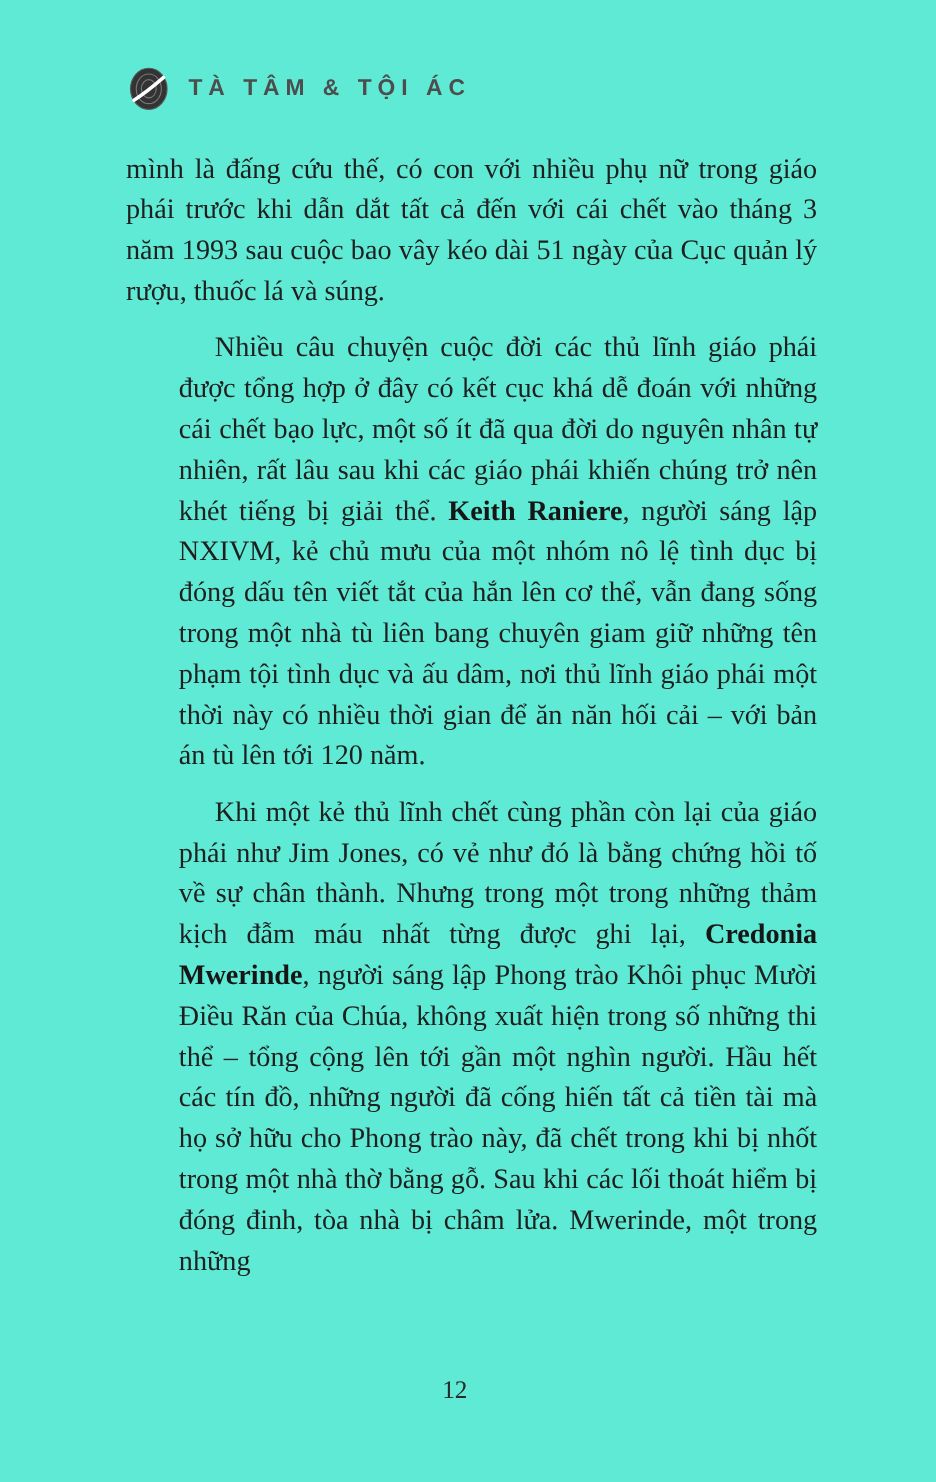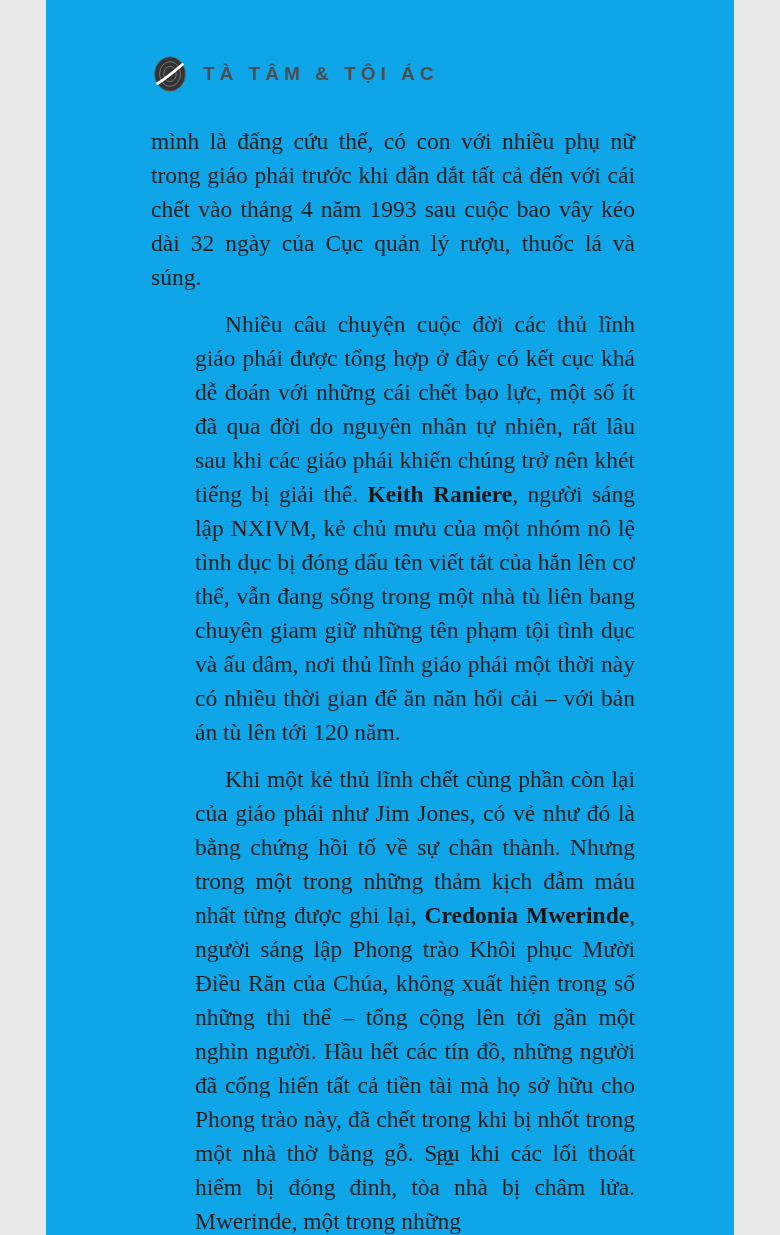--- a/index.html
+++ b/index.html
@@ -2,24 +2,24 @@
 <html lang="vi"><head>
 <meta charset="utf-8">
 <style>
   html, body {
     margin: 0;
     padding: 0;
     background: #e8e8e8;
   }
   .page {
     position: relative;
-    width: 688px;
+    width: 780px;
     height: 1235px;
     margin: 0 auto;
-    background: #0ea5e9;
+    background: #5eead4;
     box-sizing: border-box;
     padding: 52px 99px 0 105px;
     font-family: "Liberation Serif", "DejaVu Serif", serif;
     color: #1f1f1f;
     overflow: hidden;
   }
   .page-header {
     display: flex;
     align-items: center;
     gap: 14px;
@@ -50,21 +50,21 @@
   .body-text p.indent {
     text-indent: 30px;
     margin-left: 44px;
   }
   .bold-name {
     font-weight: bold;
     color: #161616;
   }
   .page-footer {
     position: absolute;
-    left: 123px;
+    left: 104px;
     width: 550px;
     top: 1146px;
     text-align: center;
     font-size: 21px;
     color: #2a2a2a;
   }
 </style>
 </head>
 <body>
 
@@ -76,21 +76,21 @@
       <ellipse cx="20" cy="21" rx="16" ry="18" fill="none" stroke="#555555" stroke-width="1"></ellipse>
       <ellipse cx="20" cy="21" rx="11" ry="13" fill="none" stroke="#777777" stroke-width="1"></ellipse>
       <ellipse cx="20" cy="21" rx="6.5" ry="8" fill="none" stroke="#777777" stroke-width="1"></ellipse>
       <path d="M7 31 Q 18 24 33 11" stroke="#ffffff" stroke-width="3" fill="none" stroke-linecap="round"></path>
     </svg>
     <span class="header-title">TÀ TÂM &amp; TỘI ÁC</span>
   </div>
 
   <div class="body-text">
 
-    <p><span>mình là đấng cứu thế, có con với nhiều phụ nữ trong giáo phái trước khi dẫn dắt tất cả đến với cái chết vào tháng 4 năm 1993 sau cuộc bao vây kéo dài 32 ngày của Cục quản lý rượu, thuốc lá và súng.</span></p>
+    <p><span>mình là đấng cứu thế, có con với nhiều phụ nữ trong giáo phái trước khi dẫn dắt tất cả đến với cái chết vào tháng 3 năm 1993 sau cuộc bao vây kéo dài 51 ngày của Cục quản lý rượu, thuốc lá và súng.</span></p>
 
     <p class="indent"><span>Nhiều câu chuyện cuộc đời các thủ lĩnh giáo phái được tổng hợp ở đây có kết cục khá dễ đoán với những cái chết bạo lực, một số ít đã qua đời do nguyên nhân tự nhiên, rất lâu sau khi các giáo phái khiến chúng trở nên khét tiếng bị giải thể. </span><span class="bold-name">Keith Raniere</span><span>, người sáng lập NXIVM, kẻ chủ mưu của một nhóm nô lệ tình dục bị đóng dấu tên viết tắt của hắn lên cơ thể, vẫn đang sống trong một nhà tù liên bang chuyên giam giữ những tên phạm tội tình dục và ấu dâm, nơi thủ lĩnh giáo phái một thời này có nhiều thời gian để ăn năn hối cải – với bản án tù lên tới 120 năm.</span></p>
 
     <p class="indent"><span>Khi một kẻ thủ lĩnh chết cùng phần còn lại của giáo phái như Jim Jones, có vẻ như đó là bằng chứng hồi tố về sự chân thành. Nhưng trong một trong những thảm kịch đẫm máu nhất từng được ghi lại, </span><span class="bold-name">Credonia Mwerinde</span><span>, người sáng lập Phong trào Khôi phục Mười Điều Răn của Chúa, không xuất hiện trong số những thi thể – tổng cộng lên tới gần một nghìn người. Hầu hết các tín đồ, những người đã cống hiến tất cả tiền tài mà họ sở hữu cho Phong trào này, đã chết trong khi bị nhốt trong một nhà thờ bằng gỗ. Sau khi các lối thoát hiểm bị đóng đinh, tòa nhà bị châm lửa. Mwerinde, một trong những</span></p>
 
   </div>
 
   <div class="page-footer">
     <span>12</span>
   </div>

